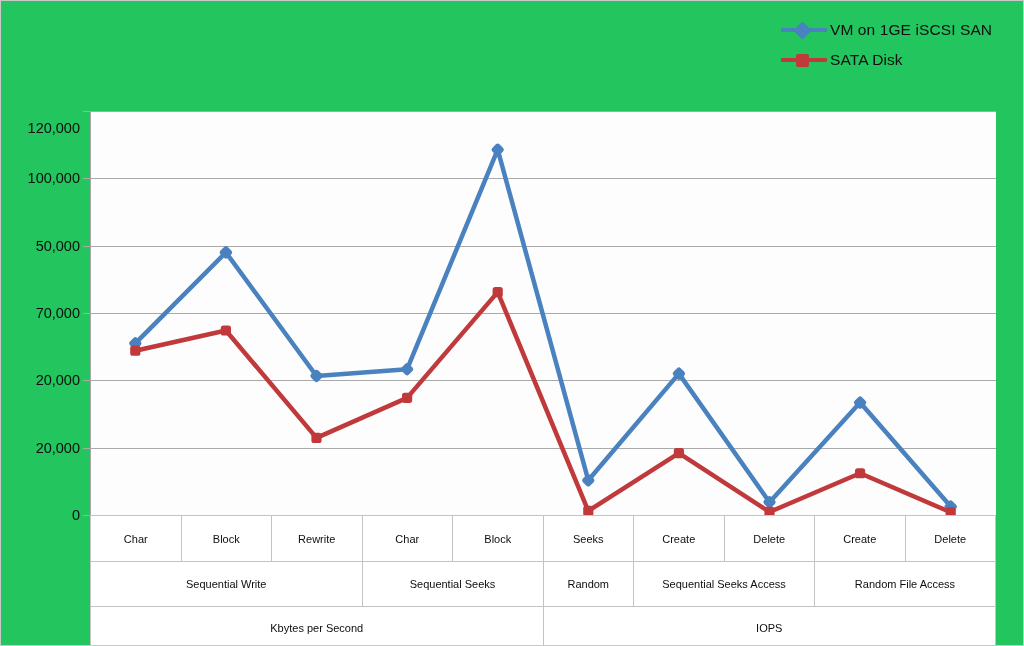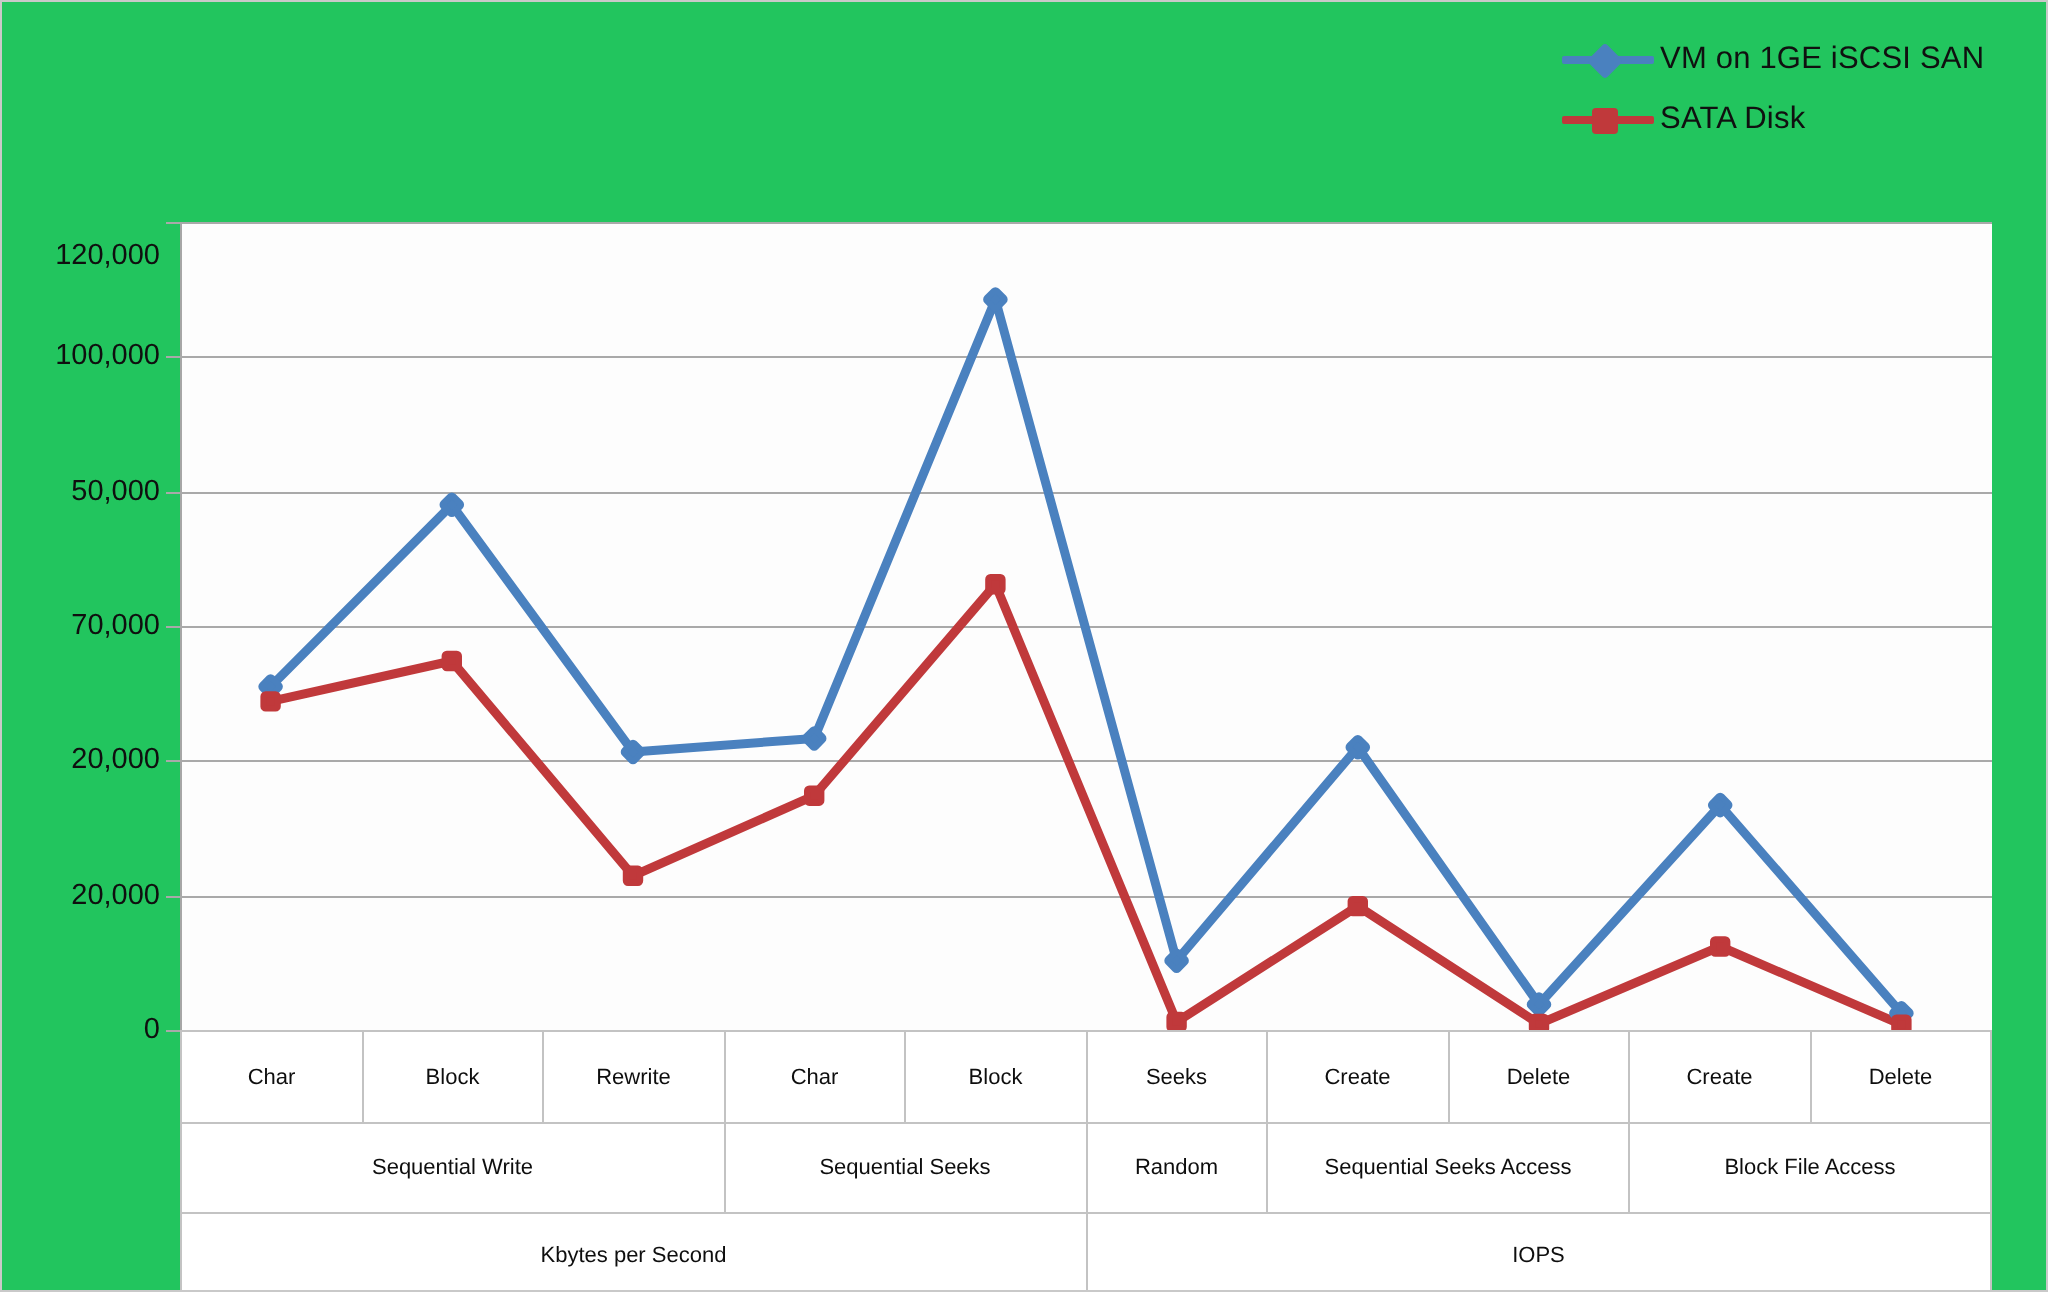--- a/index.html
+++ b/index.html
@@ -226,21 +226,21 @@
           <td colspan="1">Create</td>
           <td colspan="1">Delete</td>
           <td colspan="1">Create</td>
           <td colspan="1">Delete</td>
         </tr>
         <tr class="row-group">
           <td colspan="3">Sequential Write</td>
           <td colspan="2">Sequential Seeks</td>
           <td colspan="1">Random</td>
           <td colspan="2">Sequential Seeks Access</td>
-          <td colspan="2">Block File Access</td>
+          <td colspan="2">Random File Access</td>
         </tr>
         <tr class="row-unit">
           <td colspan="5">Kbytes per Second</td>
           <td colspan="5">IOPS</td>
         </tr>
       </tbody>
   </table>
 
 </div>
 

